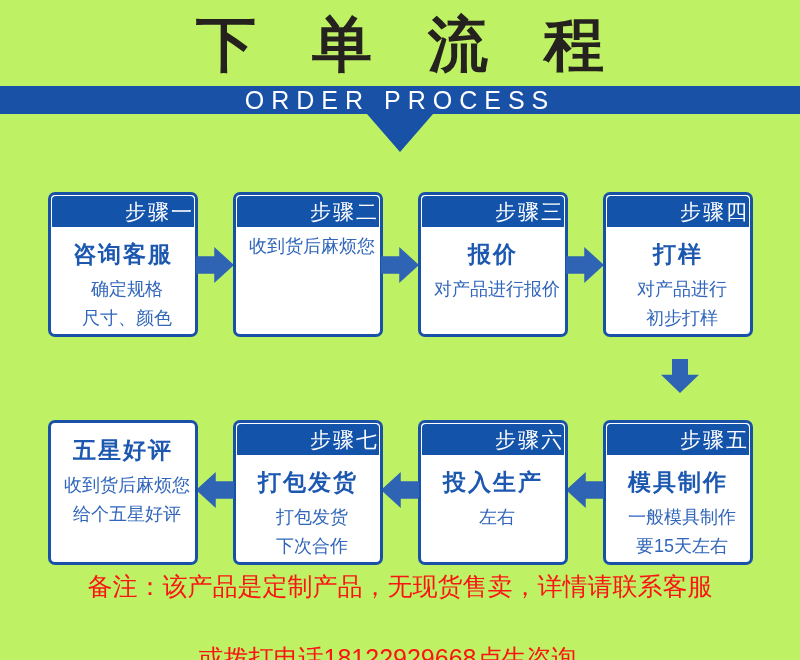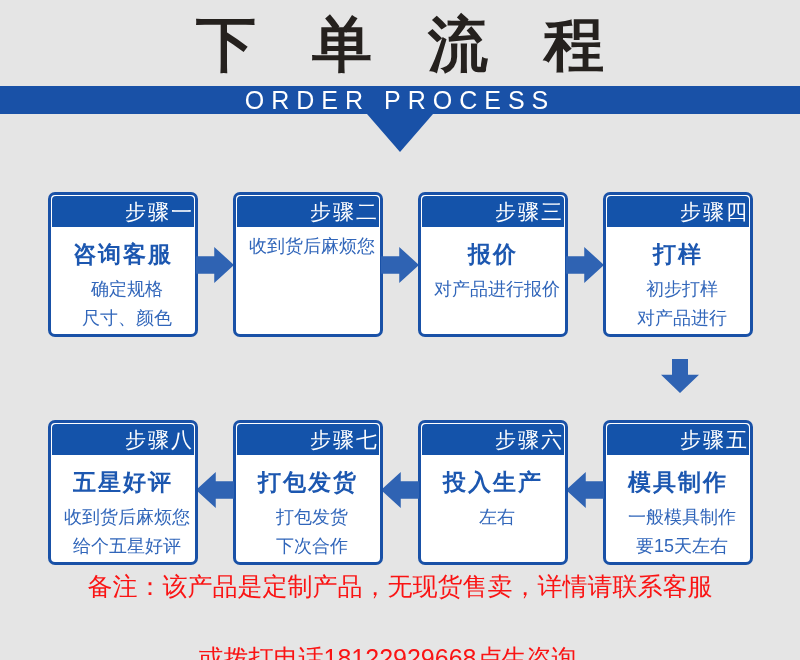--- a/index.html
+++ b/index.html
@@ -1,17 +1,17 @@
 <!DOCTYPE html>
 <html><head>
 <meta charset="utf-8">
 <style>
   * { margin:0; padding:0; box-sizing:border-box; }
   body { font-family: "Liberation Sans", "DejaVu Sans", sans-serif; background:#fff; }
-  .page { position:relative; width:800px; height:660px; background:#e5e5e5; overflow:hidden; }
+  .page { position:relative; width:800px; height:660px; background:#bef264; overflow:hidden; }
 
   
   .main-title {
     position:absolute; top:12px; left:0; width:800px;
     text-align:center; font-size:60px; line-height:66px;
     letter-spacing:56px; padding-left:56px;
     color:#25211e; font-weight:600; white-space:nowrap;
   }
 
   
@@ -112,22 +112,22 @@
       <div class="card-line">对产品进行报价</div>
       <div class="card-line"></div>
     </div>
   </div>
   <div class="arrow arrow-right ar2"></div>
 
   <div class="card r1 c3">
     <div class="card-header">步骤四</div>
     <div class="card-title">打样</div>
     <div class="card-lines">
+      <div class="card-line">对产品进行</div>
       <div class="card-line">初步打样</div>
-      <div class="card-line">对产品进行</div>
     </div>
   </div>
 
   <div class="arrow arrow-down"></div>
 
   <div class="card r2 c3">
     <div class="card-header">步骤五</div>
     <div class="card-title">模具制作</div>
     <div class="card-lines">
       <div class="card-line">一般模具制作</div>
@@ -149,21 +149,20 @@
     <div class="card-header">步骤七</div>
     <div class="card-title">打包发货</div>
     <div class="card-lines">
       <div class="card-line">打包发货</div>
       <div class="card-line">下次合作</div>
     </div>
   </div>
   <div class="arrow arrow-left ar0"></div>
 
   <div class="card r2 c0">
-    <div class="card-header">步骤八</div>
     <div class="card-title">五星好评</div>
     <div class="card-lines">
       <div class="card-line">收到货后麻烦您</div>
       <div class="card-line">给个五星好评</div>
     </div>
   </div>
 
   <div class="note-line note-1">备注：该产品是定制产品，无现货售卖，详情请联系客服</div>
   <div class="note-line note-2">或拨打电话18122929668卢生咨询。</div>
 

